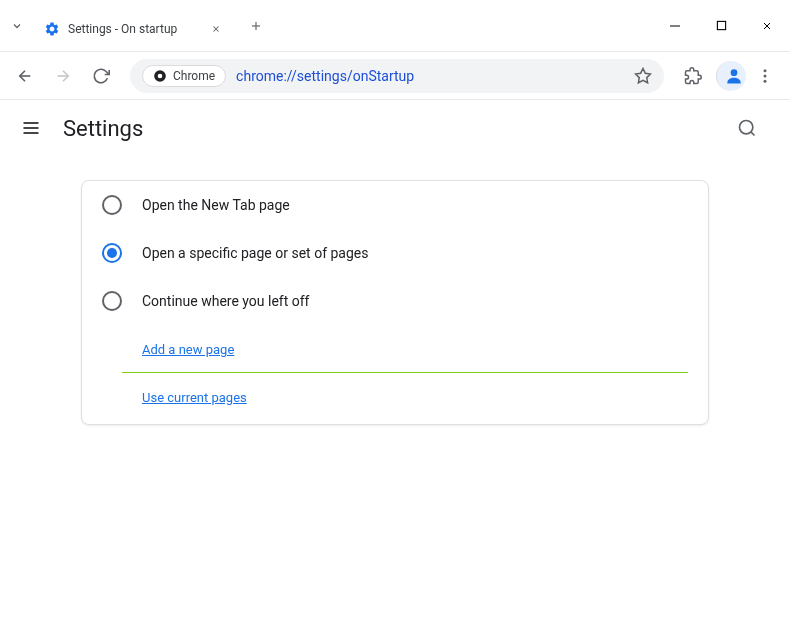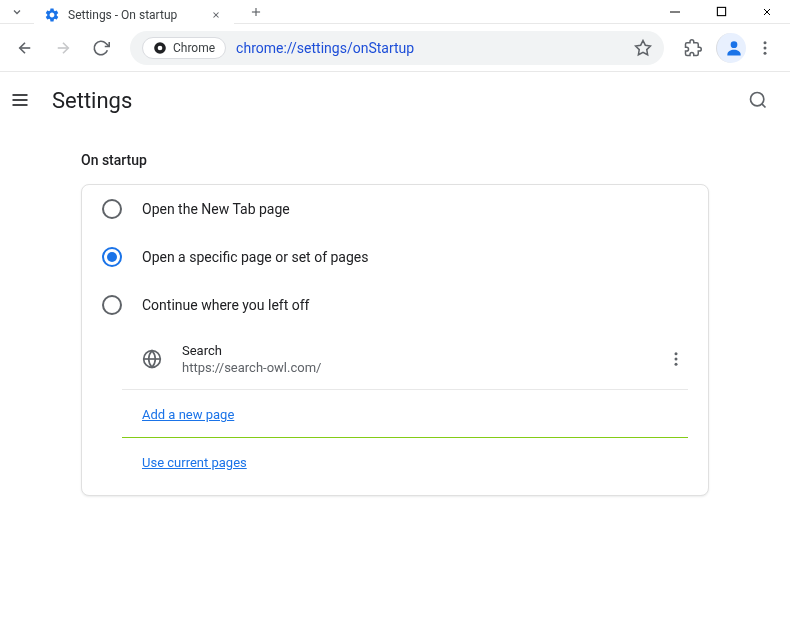--- a/index.html
+++ b/index.html
@@ -9,21 +9,21 @@
       font-family: 'Segoe UI', Roboto, Arial, sans-serif;
     }
     body {
       width: 790px;
       height: 633px;
       background: #fff;
       overflow: hidden;
       position: relative;
     }
     .titlebar {
-      height: 24px;
+      height: 52px;
       background: #fff;
       display: flex;
       align-items: center;
       border-bottom: 1px solid #e8e8e8;
     }
     .tab-dropdown {
       width: 34px;
       height: 40px;
       display: flex;
       align-items: center;
@@ -146,21 +146,21 @@
       align-items: center;
       justify-content: center;
       border-left: 1px solid #dadce0;
       padding-left: 4px;
       margin-left: 4px;
     }
     .settings-header {
       height: 56px;
       display: flex;
       align-items: center;
-      padding: 0 8px;
+      padding: 0 19px;
       gap: 20px;
     }
     .menu-btn {
       width: 24px;
       height: 24px;
       cursor: pointer;
       display: flex;
       align-items: center;
       justify-content: center;
     }
@@ -264,21 +264,21 @@
       width: 24px;
       cursor: pointer;
       display: flex;
       align-items: center;
       justify-content: center;
     }
     .link-row {
       padding: 14px 20px;
       border-bottom: 1px solid #84cc16;
     }
-    .link-row:last-child { border-bottom: none; padding-bottom: 24px; }
+    .link-row:last-child { border-bottom: none; padding-bottom: 18px; }
     .link {
       font-size: 13px;
       color: #1a73e8;
       text-decoration: underline;
       cursor: pointer;
     }
     svg { display: block; }
   </style>
 </head>
 <body>
@@ -394,59 +394,38 @@
   <div class="settings-title">Settings</div>
   <div class="search-btn">
     <svg width="20" height="20" viewBox="0 0 24 24" fill="none" stroke="#5f6368" stroke-width="2">
         <circle cx="11" cy="11" r="8"></circle>
         <line x1="21" y1="21" x2="16.65" y2="16.65"></line>
       </svg>
   </div>
 </div>
 
 <div class="content">
-  <div class="section-label">On startup</div>
   <div class="card">
 
     <div class="radio-row">
       <div class="radio"></div>
       <div class="radio-label">Open the New Tab page</div>
     </div>
 
     <div class="radio-row">
       <div class="radio selected"></div>
       <div class="radio-label">Open a specific page or set of pages</div>
     </div>
 
     <div class="radio-row">
       <div class="radio"></div>
       <div class="radio-label">Continue where you left off</div>
     </div>
 
     <div class="sub-section">
-      <div class="page-row">
-        <span class="globe-icon">
-          <svg width="20" height="20" viewBox="0 0 24 24" fill="none" stroke="#5f6368" stroke-width="2">
-              <circle cx="12" cy="12" r="10"></circle>
-              <line x1="2" y1="12" x2="22" y2="12"></line>
-              <path d="M12 2a15.3 15.3 0 0 1 4 10 15.3 15.3 0 0 1-4 10 15.3 15.3 0 0 1-4-10 15.3 15.3 0 0 1 4-10z"></path>
-            </svg>
-        </span>
-        <div class="page-info">
-          <div class="page-title">Search</div>
-          <div class="page-url">https://search-owl.com/</div>
-        </div>
-        <div class="page-menu">
-          <svg width="18" height="18" viewBox="0 0 24 24" fill="#5f6368">
-              <circle cx="12" cy="5" r="2"></circle>
-              <circle cx="12" cy="12" r="2"></circle>
-              <circle cx="12" cy="19" r="2"></circle>
-            </svg>
-        </div>
-      </div>
 
       <div class="link-row">
         <span class="link">Add a new page</span>
       </div>
 
       <div class="link-row">
         <span class="link">Use current pages</span>
       </div>
     </div>
 

